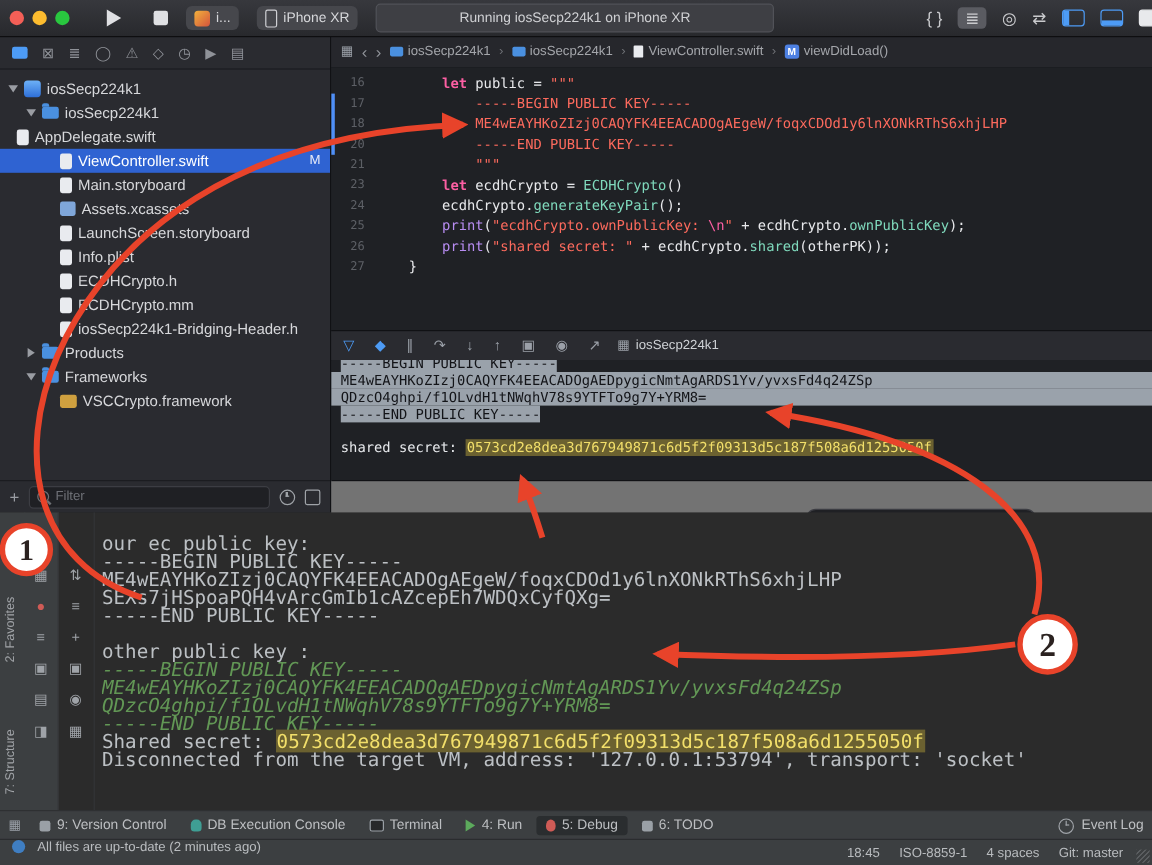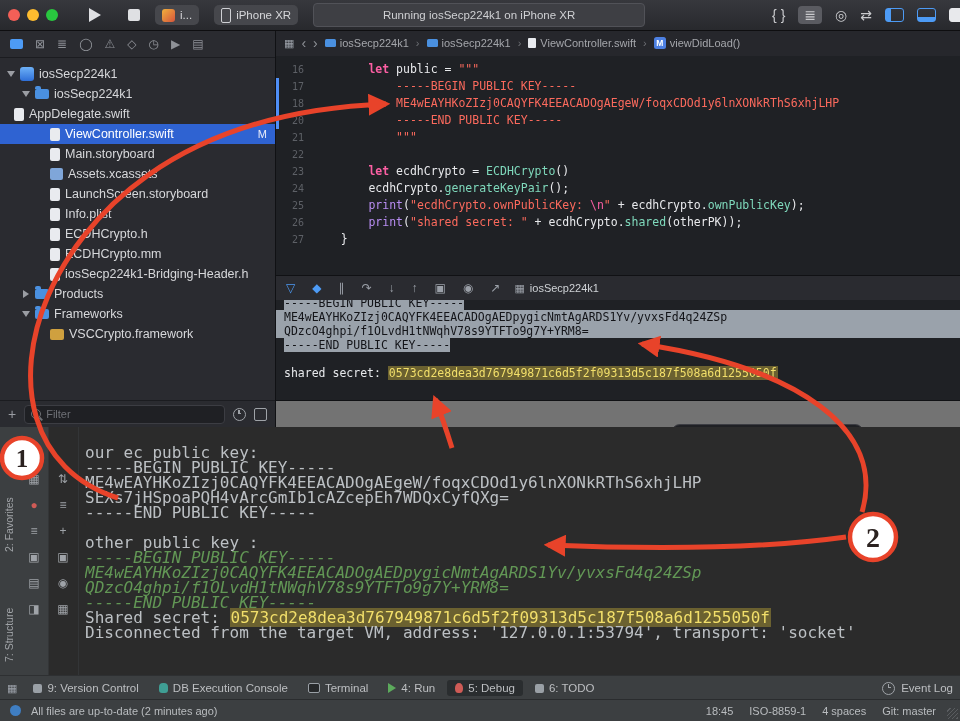--- a/index.html
+++ b/index.html
@@ -123,21 +123,21 @@
   #ac-toolbar{position:absolute;left:0;right:0;bottom:21px;height:24px;background:#3c3f41;border-top:1px solid #2e3032;display:flex;align-items:center;gap:8px;padding:0 7px;font-size:11.5px;color:#bdbfc2}
   #ac-tabs{display:flex;align-items:flex-start;gap:4px}
   .ac-tab{display:flex;align-items:center;gap:5px;padding:2px 8px;border-radius:3px;white-space:nowrap}
   .ac-tab.active{background:#2a2d2f}
   .tab-ic{width:9px;height:9px;border-radius:2px;background:#9aa0a6;flex:none}
   .tab-ic.db{background:#3f9e94;border-radius:4px 4px 3px 3px;width:9px;height:10px}
   .tab-ic.term{background:#26282a;border:1px solid #9aa0a6;width:10px;height:8px;border-radius:2px}
   .tab-ic.run{width:0;height:0;background:none;border-radius:0;border-left:8px solid #5caa5c;border-top:5px solid transparent;border-bottom:5px solid transparent}
   .tab-ic.debug{background:#cf5b56;border-radius:50% 50% 42% 42%;width:8px;height:10px}
   .ac-event{margin-left:auto;display:flex;align-items:center;gap:6px}
-  #ac-statusbar{position:absolute;left:0;right:0;bottom:0;height:21px;background:#3c3f41;border-top:1px solid #2a2c2e;display:flex;align-items:center;gap:10px;padding:0 10px;font-size:11px;color:#b9bcbf}
+  #ac-statusbar{position:absolute;left:0;right:0;bottom:0;height:21px;background:#3c3f41;border-top:1px solid #2a2c2e;display:flex;gap:10px;padding:0 10px;font-size:11px;color:#b9bcbf}
   .sb-dot{width:11px;height:11px;border-radius:50%;background:#3f7ec2;flex:none}
   .sb-right{margin-left:auto;display:flex;gap:16px;align-items:center;margin-right:14px}
   .grip{position:absolute;right:2px;bottom:2px;width:11px;height:11px;background:repeating-linear-gradient(135deg,transparent 0 2px,#5a5d60 2px 3px)}
 
   
   #annot{position:absolute;left:0;top:0;z-index:10;pointer-events:none}
 </style>
 </head>
 <body>
 
@@ -305,24 +305,20 @@
           <span class="lnum">18</span>
           <span class="lcontent"><span class="tk-str">            ME4wEAYHKoZIzj0CAQYFK4EEACADOgAEgeW/foqxCDOd1y6lnXONkRThS6xhjLHP</span></span>
         </div>
         <div class="code-line">
           <span class="lnum">20</span>
           <span class="lcontent"><span class="tk-str">            -----END PUBLIC KEY-----</span></span>
         </div>
         <div class="code-line">
           <span class="lnum">21</span>
           <span class="lcontent"><span class="tk-str">            """</span></span>
-        </div>
-        <div class="code-line">
-          <span class="lnum">22</span>
-          <span class="lcontent"></span>
         </div>
         <div class="code-line">
           <span class="lnum">23</span>
           <span class="lcontent"><span class="tk-plain">        </span><span class="tk-kw">let</span><span class="tk-plain"> ecdhCrypto = </span><span class="tk-type">ECDHCrypto</span><span class="tk-plain">()</span></span>
         </div>
         <div class="code-line">
           <span class="lnum">24</span>
           <span class="lcontent"><span class="tk-plain">        ecdhCrypto.</span><span class="tk-member">generateKeyPair</span><span class="tk-plain">();</span></span>
         </div>
         <div class="code-line">

